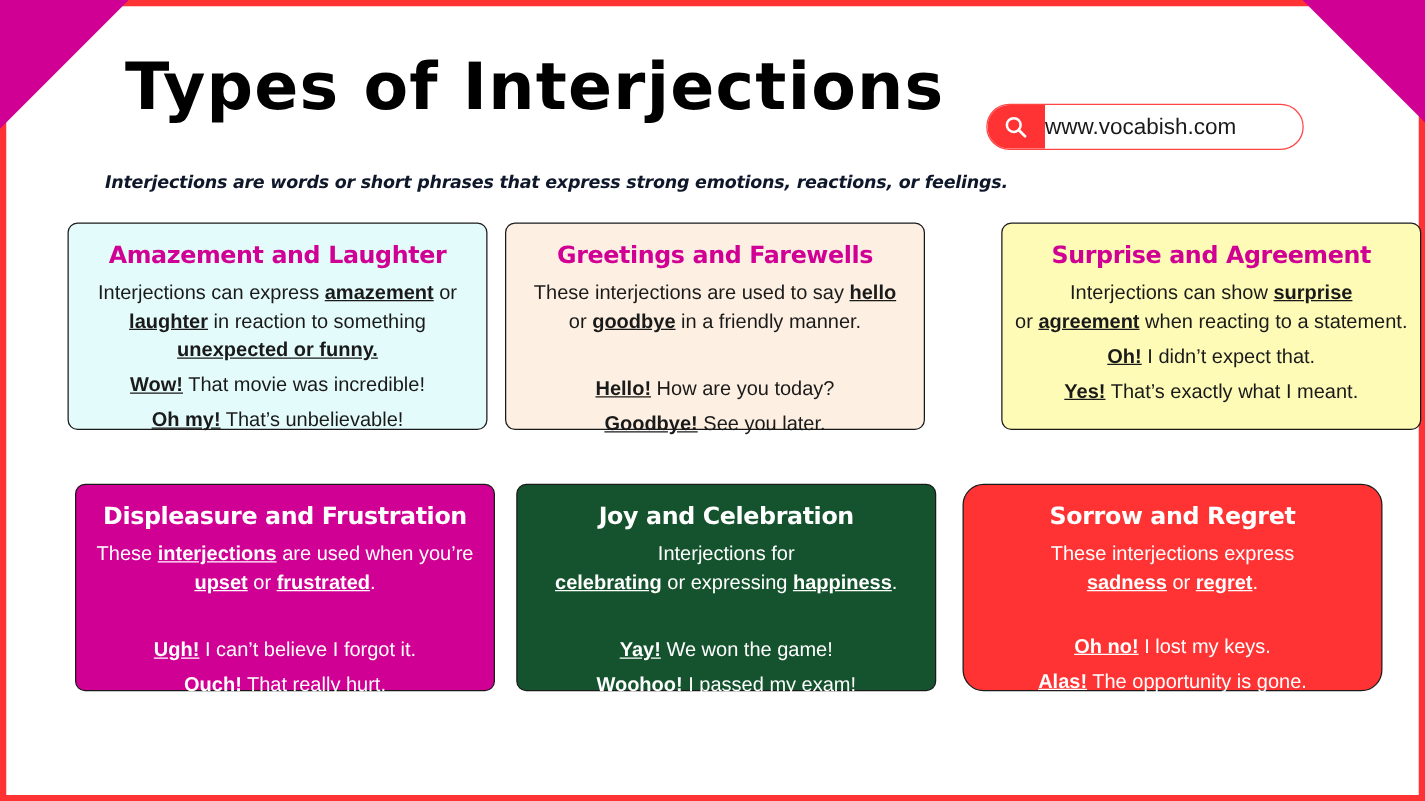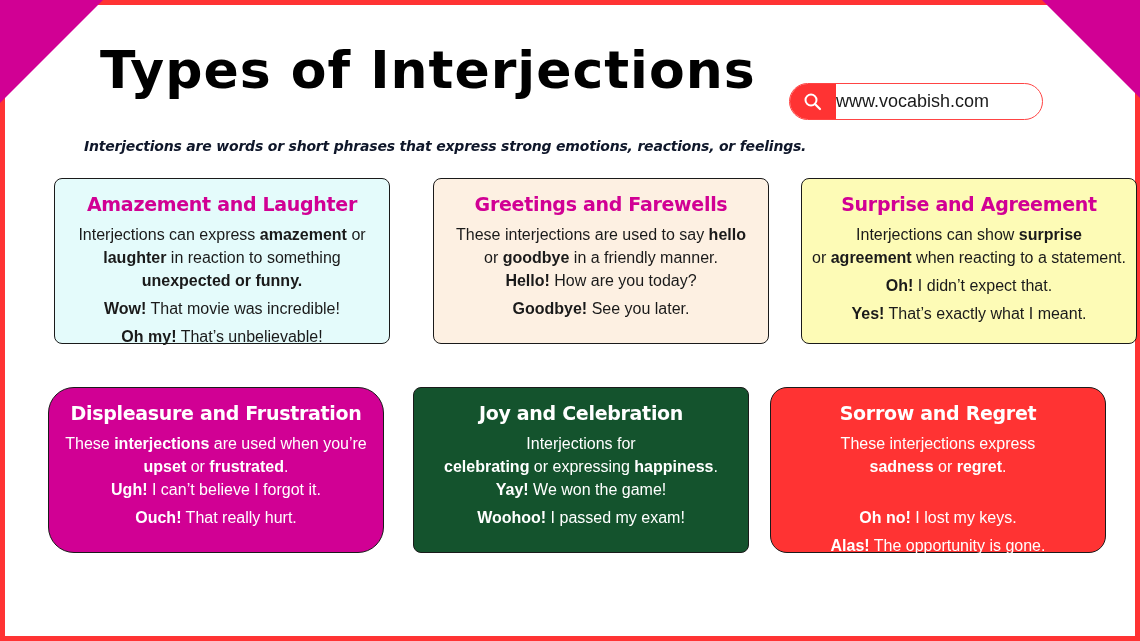--- a/index.html
+++ b/index.html
@@ -59,27 +59,27 @@
     font-size: 19px; line-height: 30px; letter-spacing: -0.3px;
   }
   .card .card-desc {
     font-size: 16px; line-height: 23px; margin-top: 4px;
     font-family: "Liberation Sans", sans-serif;
   }
   .card .card-ex {
     font-size: 16px; line-height: 23px; margin-top: 5px;
     font-family: "Liberation Sans", sans-serif;
   }
-  .card .gap { margin-top: 0; }
-  .card b { font-weight: bold; }
+  .card .gap { margin-top: 31px; }
+  .card b { font-weight: bold; text-decoration: underline; }
 
   .c1 { left: 54px;  top: 178px; background: #e4fbfb; color: #1a1a1a; }
-  .c2 { left: 433px; top: 178px; background: #fdf0e2; color: #1a1a1a; }
+  .c2 { left: 404px; top: 178px; background: #fdf0e2; color: #1a1a1a; }
   .c3 { left: 801px; top: 178px; background: #fdfbb6; color: #1a1a1a; }
-  .c4 { left: 48px;  top: 387px; background: #d10094; color: #ffffff; border-radius: 26px; }
+  .c4 { left: 60px;  top: 387px; background: #d10094; color: #ffffff; }
   .c5 { left: 413px; top: 387px; background: #14532d; color: #ffffff; }
   .c6 { left: 770px; top: 387px; background: #ff3333; color: #ffffff; border-radius: 17px; }
   .c1 .card-title, .c2 .card-title, .c3 .card-title { color: #d10094; }
   .c4 .card-title, .c5 .card-title, .c6 .card-title { color: #ffffff; }
 </style>
 </head>
 <body>
 
 <div class="frame"></div>
 <div class="corner-tl"></div>

